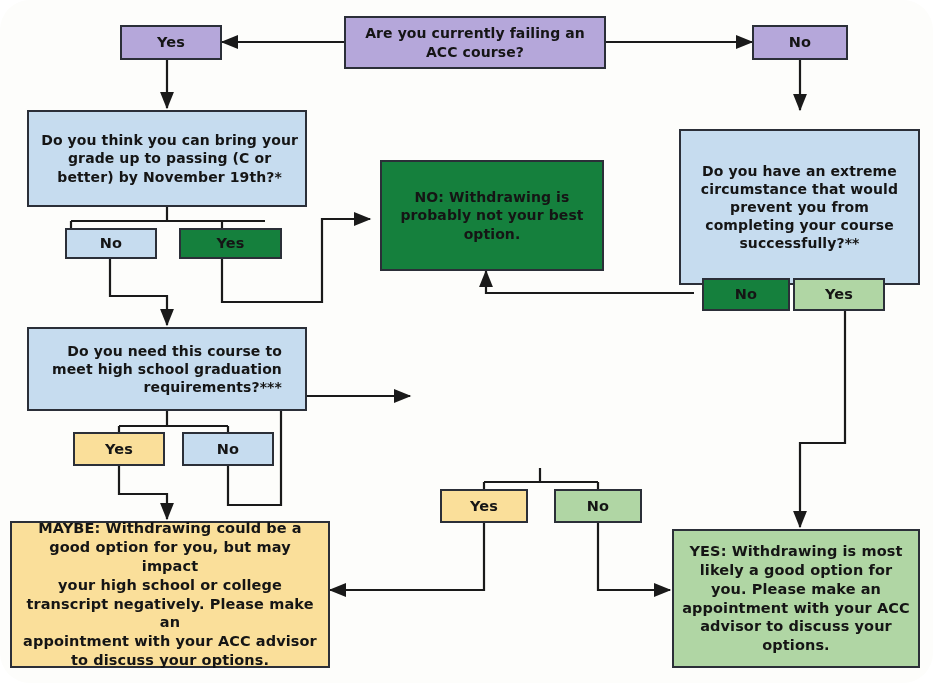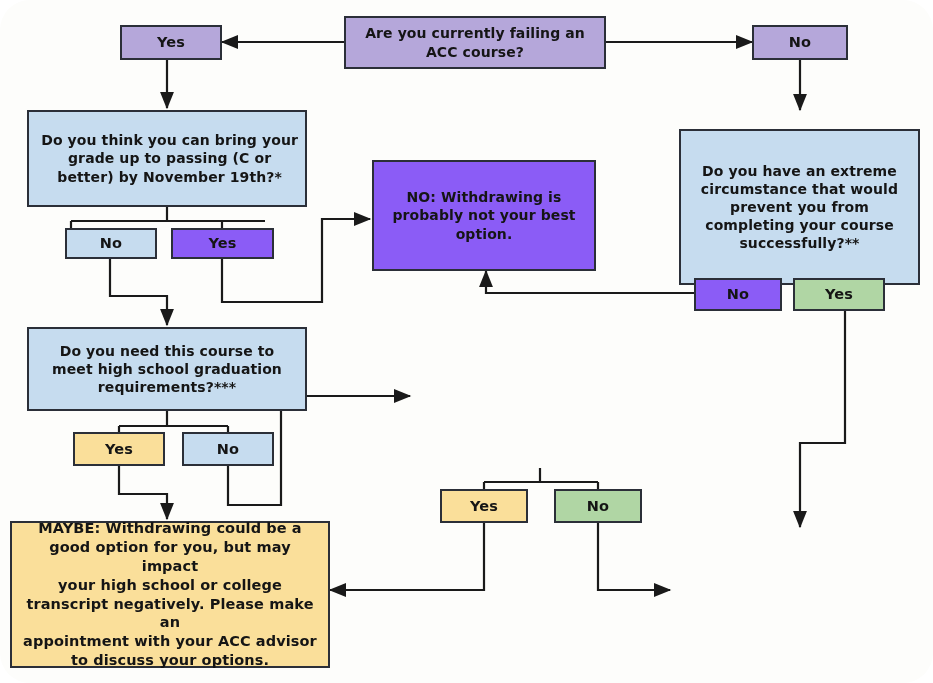--- a/index.html
+++ b/index.html
@@ -40,21 +40,21 @@
     letter-spacing: 0.1px;
     padding: 3px 7px;
     z-index: 2;
   }
   .node-text {
     display: block;
     white-space: pre-line;
   }
   .purple   { background: #b5a7da; }
   .blue     { background: #c6dcef; }
-  .red      { background: #8b5cf6; }
+  .red      { background: #15803d; margin-left: 8px; }
   .yellow   { background: #fadf9a; }
   .green    { background: #b0d6a4; }
   .n-sm { font-size: 14.5px; }
   .n-md { font-size: 14px; }
   .n-lg { font-size: 14.5px; }
 </style>
 </head>
 <body>
 
 <div id="canvas">
@@ -143,21 +143,21 @@
   </div>
 
   <div class="node red n-sm" style="left:694px; top:278px; width:88px; height:33px;">
     <span class="node-text">No</span>
   </div>
 
   <div class="node green n-sm" style="left:793px; top:278px; width:92px; height:33px;">
     <span class="node-text">Yes</span>
   </div>
 
-  <div class="node blue n-md" style="left:27px; top:327px; width:280px; height:84px;">
+  <div class="node blue n-md" style="left:27px; top:327px; width:280px; height:84px;text-align:right;">
     <span class="node-text">Do you need this course to
 meet high school graduation
 requirements?***</span>
   </div>
 
   <div class="node yellow n-sm" style="left:73px; top:432px; width:92px; height:34px;">
     <span class="node-text">Yes</span>
   </div>
 
   <div class="node blue n-sm" style="left:182px; top:432px; width:92px; height:34px;">
@@ -175,14 +175,22 @@
 
   <div class="node yellow n-lg" style="left:10px; top:521px; width:320px; height:147px;">
     <span class="node-text">MAYBE: Withdrawing could be a
 good option for you, but may impact
 your high school or college
 transcript negatively. Please make an
 appointment with your ACC advisor
 to discuss your options.</span>
   </div>
 
+  <div class="node green n-lg" style="left:672px; top:529px; width:248px; height:139px;">
+    <span class="node-text">YES: Withdrawing is most
+likely a good option for
+you. Please make an
+appointment with your ACC
+advisor to discuss your
+options.</span>
+  </div>
 
 </div>
 
 </body></html>

